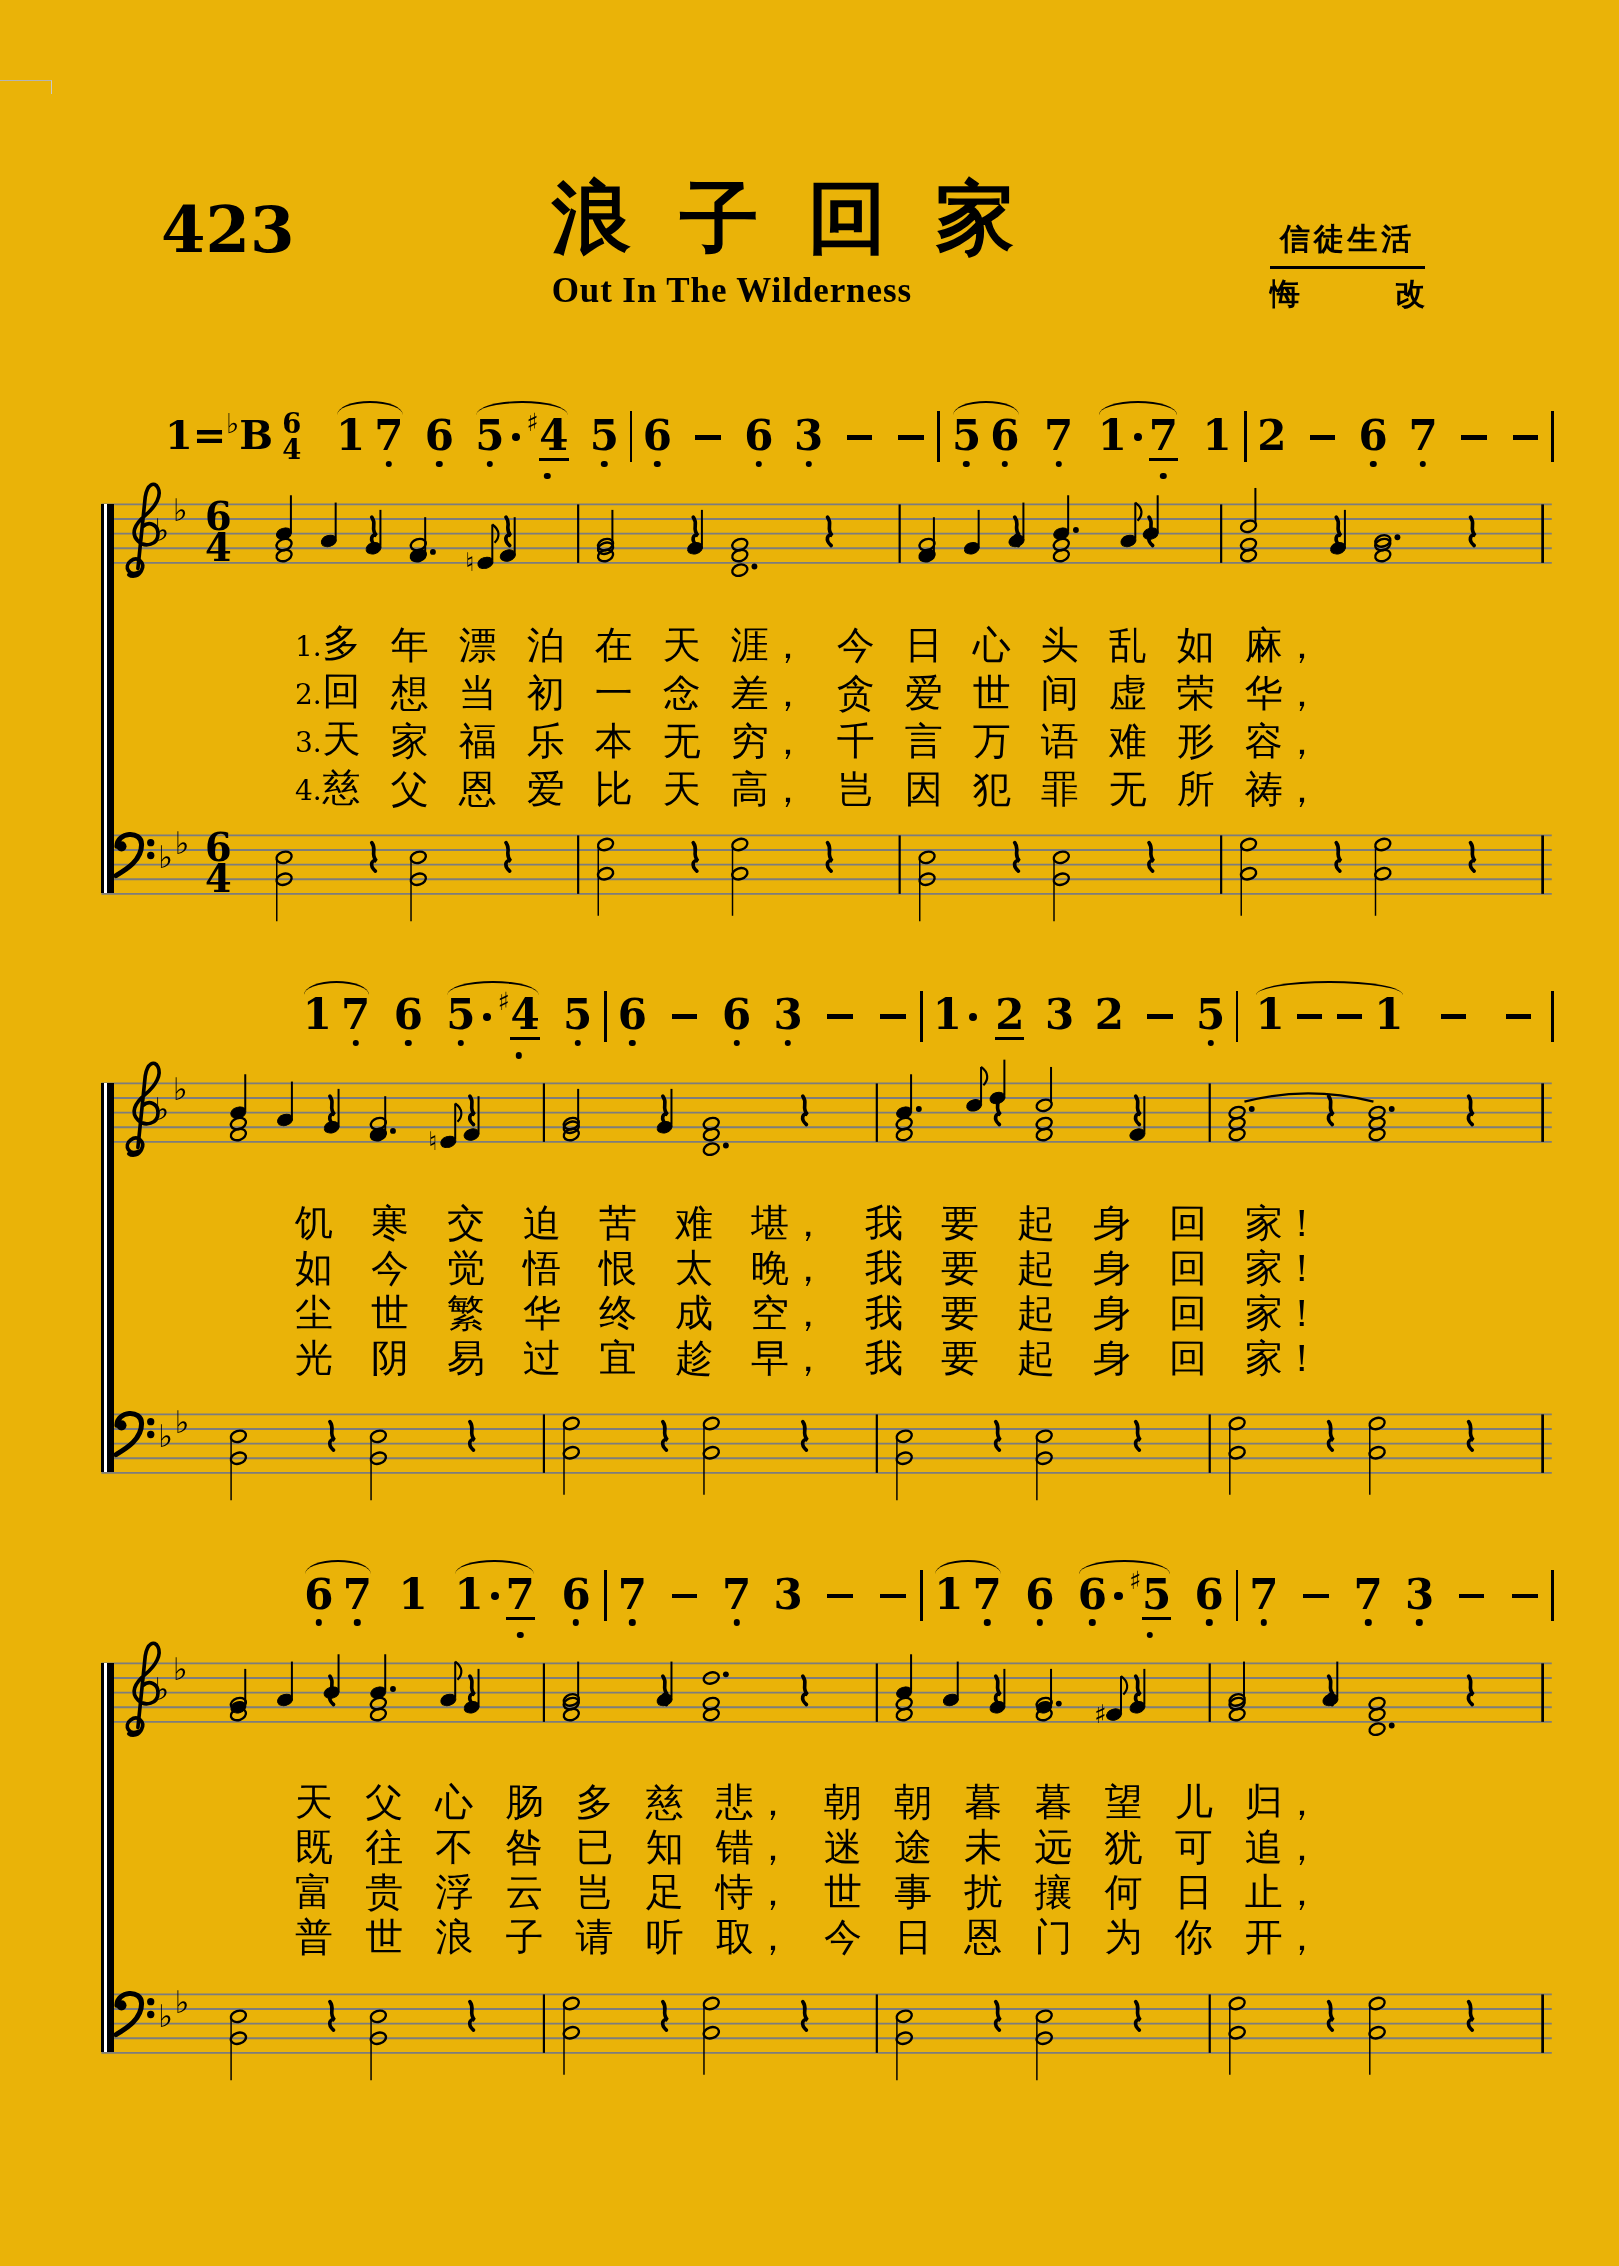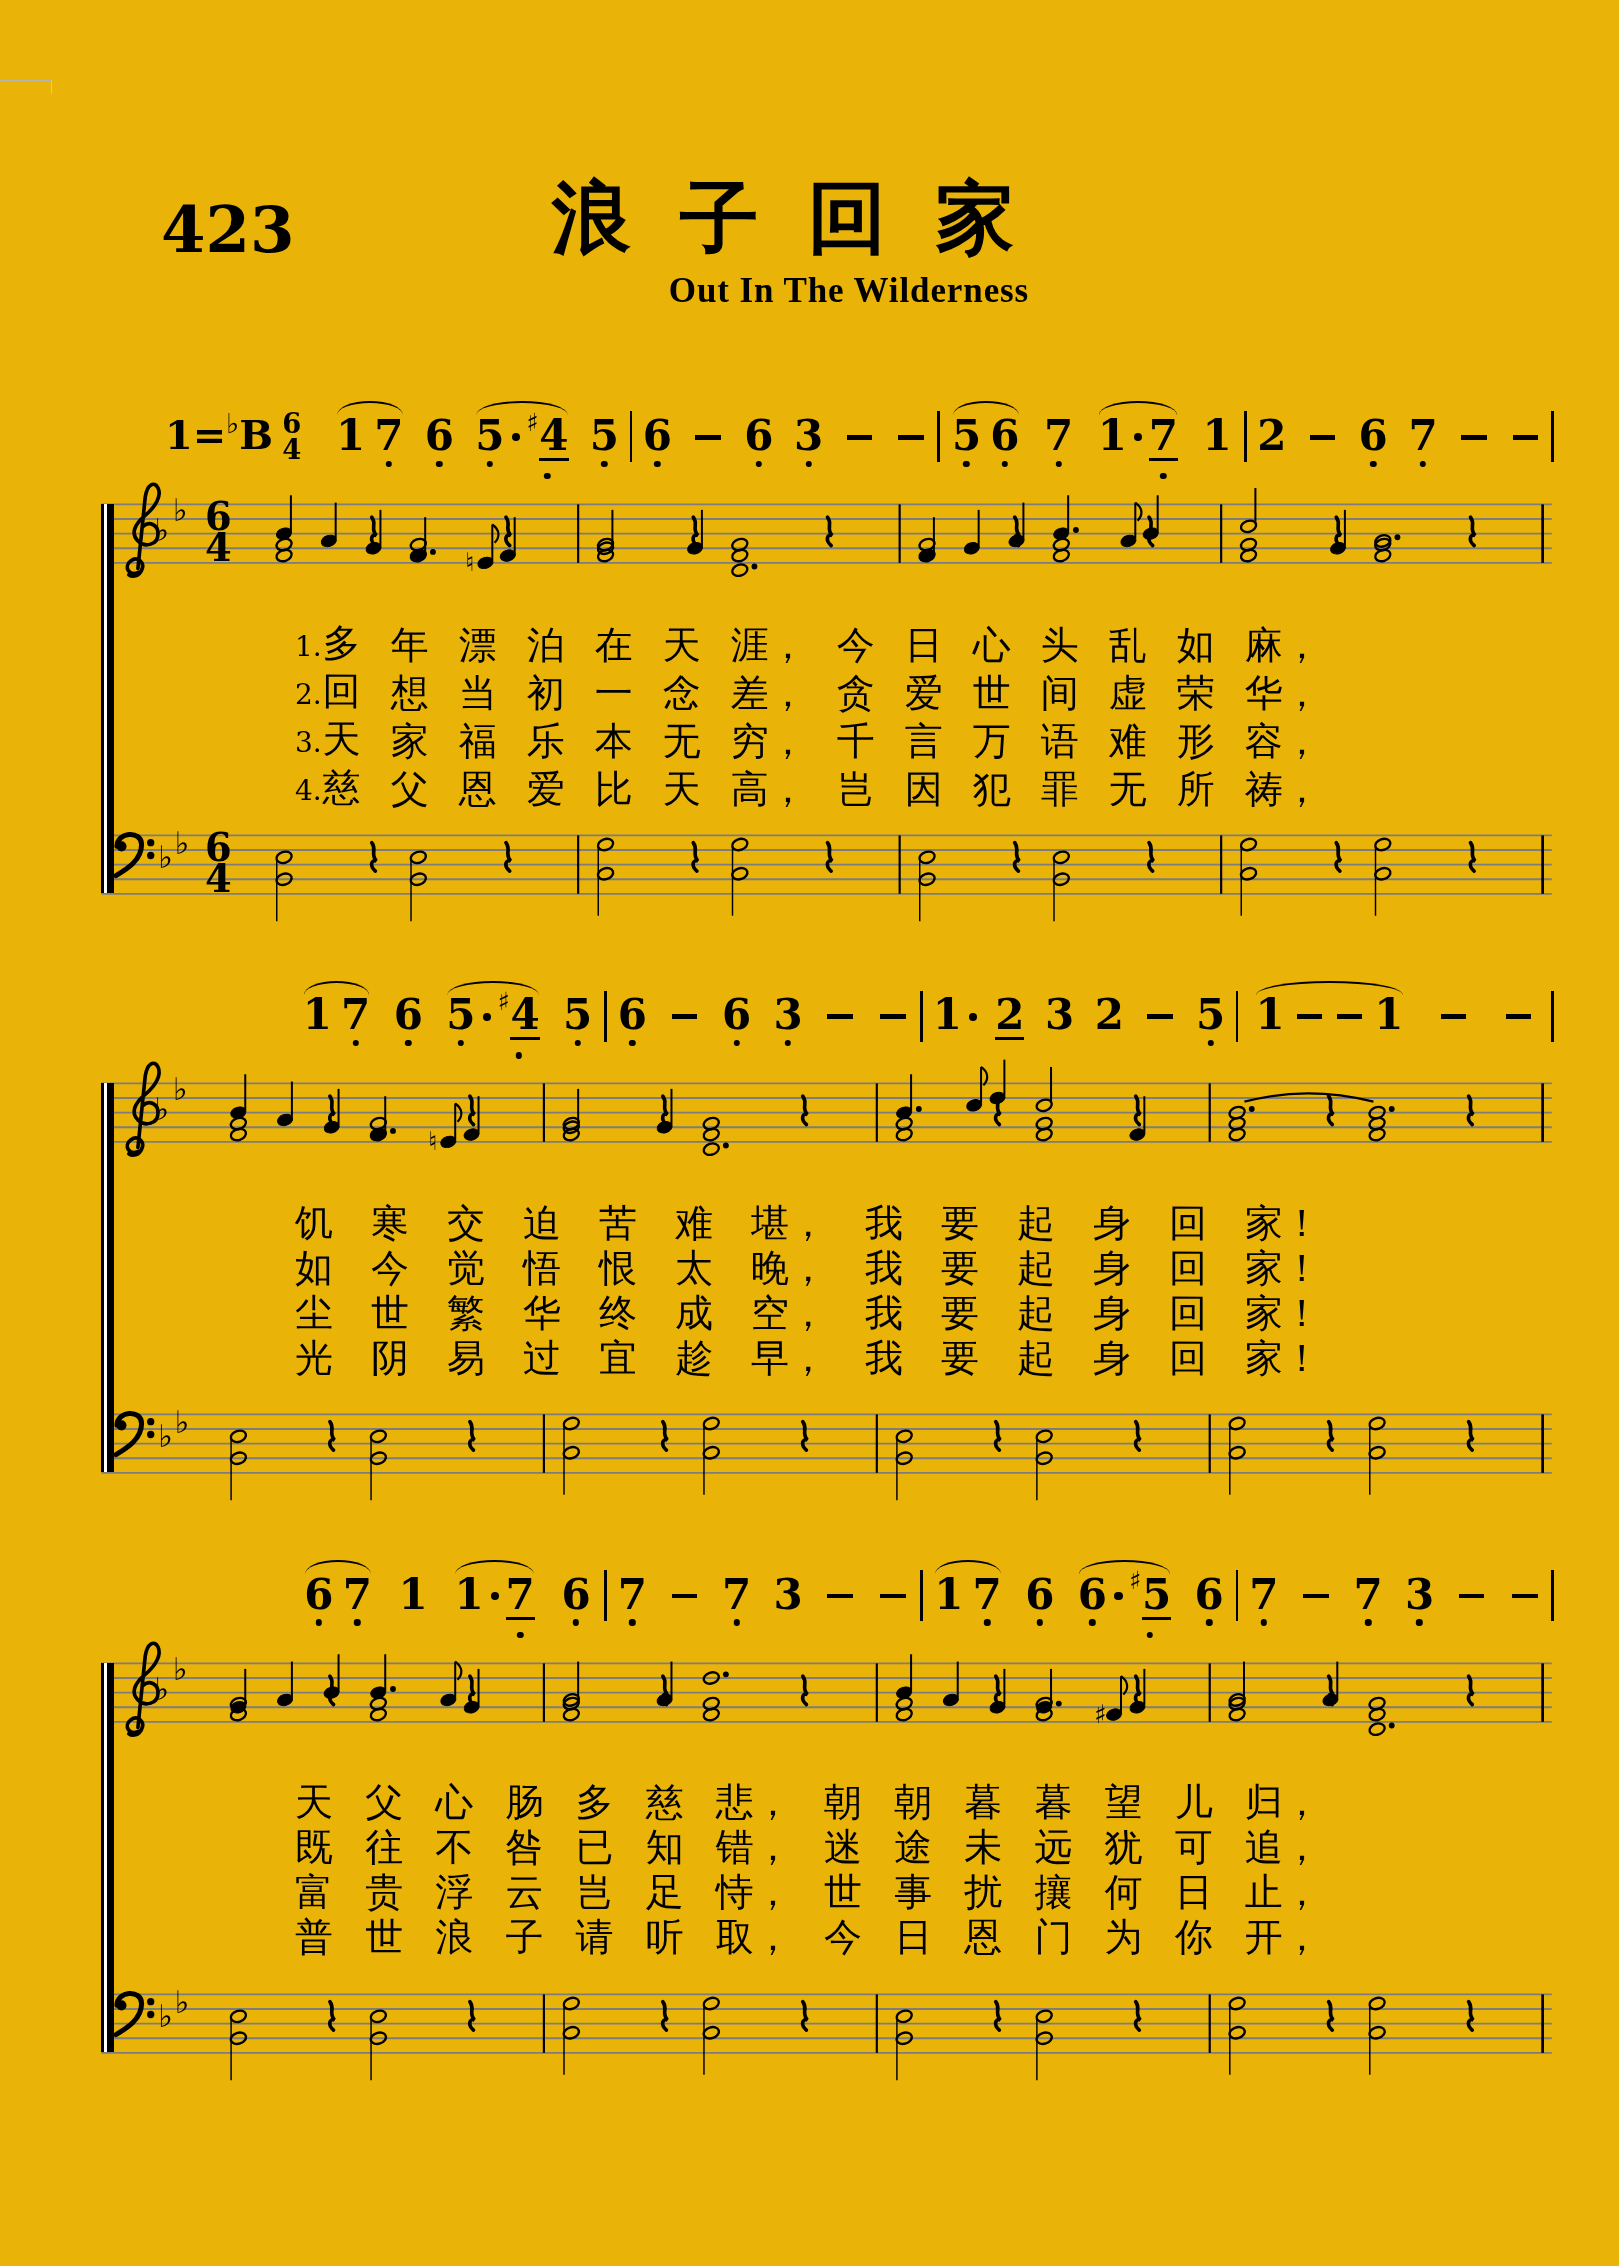--- a/index.html
+++ b/index.html
@@ -4,21 +4,21 @@
 <style>
   html,body{margin:0;padding:0;background:#e8e8e8;}
   .page{position:relative;width:1619px;height:2267px;background:#eab308;overflow:hidden;
         font-family:"Liberation Serif",serif;color:#000;}
   .scan-artifact{position:absolute;left:0;top:80px;width:51px;height:12.8px;
         border-top:1.8px solid #b5b5b5;border-right:1.8px solid #c9c9c9;}
   
   .header{position:relative;height:393px;}
   .hymn-number{position:absolute;left:161px;top:192px;font-size:64px;font-weight:bold;
         font-family:"DejaVu Serif",serif;}
-  .title-block{position:absolute;left:50%;top:179px;transform:translateX(-54%);text-align:right;}
+  .title-block{position:absolute;left:50%;top:179px;transform:translateX(-54%);text-align:left;}
   .main-title{font-size:79px;font-weight:bold;letter-spacing:14.6px;line-height:1;white-space:nowrap;}
   .sub-title{font-size:35px;font-weight:bold;margin-top:12.8px;letter-spacing:0.9px;}
   .category-block{position:absolute;right:194px;top:219px;text-align:center;}
   .category{font-size:30px;font-weight:bold;letter-spacing:3.7px;border-bottom:3.7px solid #000;
         padding:0 1.8px 5.5px 1.8px;}
   .subcategory{font-size:30px;font-weight:bold;width:155px;margin-top:5.5px;text-align-last:justify;}
   
   .system{position:relative;margin:0 66px 27.4px 101px;width:1453px;}
   .system-bracket{position:absolute;left:0;top:111px;height:389px;width:12.8px;
         background:linear-gradient(90deg,#000 0 2.7px,#fff 2.7px 6.4px,#000 6.4px 12.8px);}
@@ -59,20 +59,24 @@
 <body>
 
 <div class="page">
   <div class="scan-artifact"></div>
 
   <div class="header">
     <div class="hymn-number">423</div>
     <div class="title-block">
       <div class="main-title">浪 子 回 家</div>
       <div class="sub-title">Out In The Wilderness</div>
+    </div>
+    <div class="category-block">
+      <div class="category">信徒生活</div>
+      <div class="subcategory">悔改</div>
     </div>
   </div>
 
   <div id="systems">
       <div class="system">
         <div class="system-bracket"></div>
         <div class="jianpu-row first">
           <span class="keysig">
             <span class="kmain">1=</span>
             <span class="kflat">♭</span>

